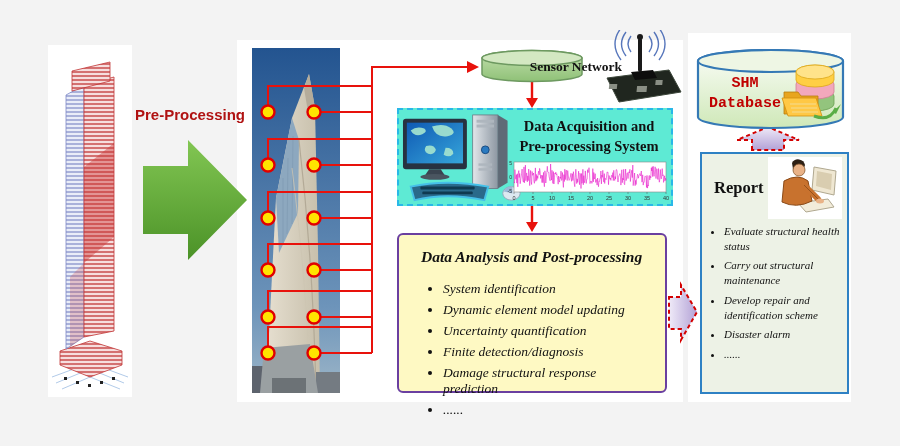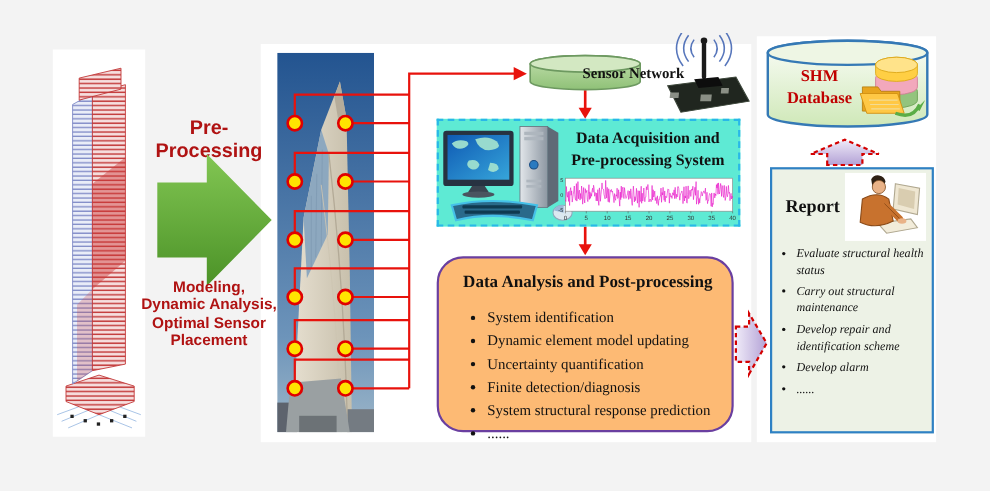--- a/index.html
+++ b/index.html
@@ -6,21 +6,21 @@
   .canvas{position:relative;width:900px;height:446px;background:#f3f3f3;overflow:hidden;
           font-family:"Liberation Serif",serif;}
   .abs{position:absolute;}
   .panel{background:#ffffff;}
   .red-label{font-family:"Liberation Sans",sans-serif;font-weight:bold;color:#b01212;
              text-align:center;white-space:pre-line;}
   .box-title{font-weight:bold;color:#111;}
   .multiline{white-space:pre-line;}
   ul.bullets{margin:15px;padding:0 0 0 30px;list-style:disc;color:#111;}
   ul.bullets li{margin-bottom:5px;}
-  #analysis-box{box-sizing:border-box;background:#fdba74;border:2.5px solid #6a3fa0;border-radius:24px;}
+  #analysis-box{box-sizing:border-box;background:#fef9c3;border:2.5px solid #6a3fa0;border-radius:6px;font-style:italic;}
   #daq-box{box-sizing:border-box;background:#5eead4;border:2.5px dashed #29b8e8;}
   #report-box{box-sizing:border-box;background:#edf2e6;border:2.5px solid #2e81c4;}
   svg{display:block;}
 </style>
 </head>
 <body>
 
 <div class="canvas">
 
   <div class="abs panel" style="left:48px;top:45px;width:84px;height:352px;"></div>
@@ -60,38 +60,34 @@
       <g fill="#222">
         <rect x="14" y="330" width="3" height="3"></rect>
           <rect x="26" y="334" width="3" height="3"></rect>
         <rect x="38" y="337" width="3" height="3"></rect>
           <rect x="50" y="334" width="3" height="3"></rect>
         <rect x="62" y="330" width="3" height="3"></rect>
       </g>
     </svg>
   </div>
 
-  <div class="abs red-label" style="left:130px;top:106px;width:120px;font-size:18px;">Pre-Processing</div>
+  <div class="abs red-label" style="left:130px;top:106px;width:120px;font-size:15px;">Pre-Processing</div>
 
   <div class="abs" style="left:140px;top:138px;">
     <svg width="110" height="124" viewBox="0 0 110 124">
       <defs>
         <linearGradient id="grn" x1="0" y1="0" x2="0" y2="1">
           <stop offset="0" stop-color="#82c653"></stop>
             <stop offset="1" stop-color="#4b9227"></stop>
         </linearGradient>
       </defs>
       <polygon points="3,28 48,28 48,2 107,62 48,122 48,96 3,96" fill="url(#grn)"></polygon>
     </svg>
   </div>
 
-  <div class="abs red-label" style="left:124px;top:252px;width:132px;font-size:14px;line-height:1.17;">Modeling,
-Dynamic Analysis,
-Optimal Sensor
-Placement</div>
 
   <div class="abs" style="left:252px;top:48px;">
     <svg width="88" height="345" viewBox="0 0 88 345">
       <defs>
         <linearGradient id="sky" x1="0" y1="0" x2="0" y2="1">
           <stop offset="0" stop-color="#235490"></stop>
             <stop offset="0.75" stop-color="#6d94ba"></stop>
           <stop offset="1" stop-color="#9db6c8"></stop>
         </linearGradient>
         <linearGradient id="stone" x1="0" y1="0" x2="1" y2="0">
@@ -295,26 +291,26 @@
       </svg>
   </div>
 
   <div class="abs" id="analysis-box" style="left:397px;top:233px;width:270px;height:160px;padding:0;">
     <div class="box-title" style="margin:13px 10px 8px 22px;font-size:15.5px;">Data Analysis and Post-processing</div>
     <ul class="bullets" style="font-size:13.5px;margin-left:14px;">
       <li>System identification</li>
       <li>Dynamic element model updating</li>
       <li>Uncertainty quantification</li>
       <li>Finite detection/diagnosis</li>
-      <li>System structural response prediction</li>
+      <li>Damage structural response prediction</li>
       <li>......</li>
     </ul>
   </div>
 
-  <div class="abs" style="left:696px;top:35px;width:149px;height:83px;">
+  <div class="abs" style="left:696px;top:48px;width:149px;height:83px;font-family:Liberation Mono, monospace;">
     <svg width="149" height="83" viewBox="0 0 149 83" style="position:absolute;left:0;top:0;">
       <defs>
         <linearGradient id="dbg" x1="0" y1="0" x2="0" y2="1">
           <stop offset="0" stop-color="#fbfdf8"></stop>
             <stop offset="1" stop-color="#cfe8b8"></stop>
         </linearGradient>
       </defs>
       <path d="M2,13 A72.5,11 0 0 1 147,13 L147,69 A72.5,11 0 0 1 2,69 Z" fill="url(#dbg)" stroke="#3579b5" stroke-width="2.2"></path>
       <ellipse cx="74.5" cy="13" rx="72.5" ry="11" fill="#eef6e4" stroke="#3579b5" stroke-width="2.2"></ellipse>
 
@@ -358,18 +354,18 @@
         <path d="M16,24 Q30,16 40,24 L44,44 Q28,52 14,45 Z" fill="#c8722e" stroke="#8a4a18" stroke-width="1"></path>
         <path d="M36,28 L50,42" stroke="#c8722e" stroke-width="6" stroke-linecap="round"></path>
         <path d="M36,28 L50,42" stroke="#8a4a18" stroke-width="0.8" fill="none"></path>
         <ellipse cx="52" cy="44" rx="4" ry="2.5" fill="#e9b287"></ellipse>
       </svg>
     </div>
     <ul class="bullets" style="font-size:11px;line-height:1.34;margin:70px 4px 0 4px;padding-left:18px;font-style:italic;">
       <li>Evaluate structural health status</li>
       <li>Carry out structural maintenance</li>
       <li>Develop repair and identification scheme</li>
-      <li>Develop alarm</li>
+      <li>Disaster alarm</li>
       <li>......</li>
     </ul>
   </div>
 
 </div>
 
 </body></html>

